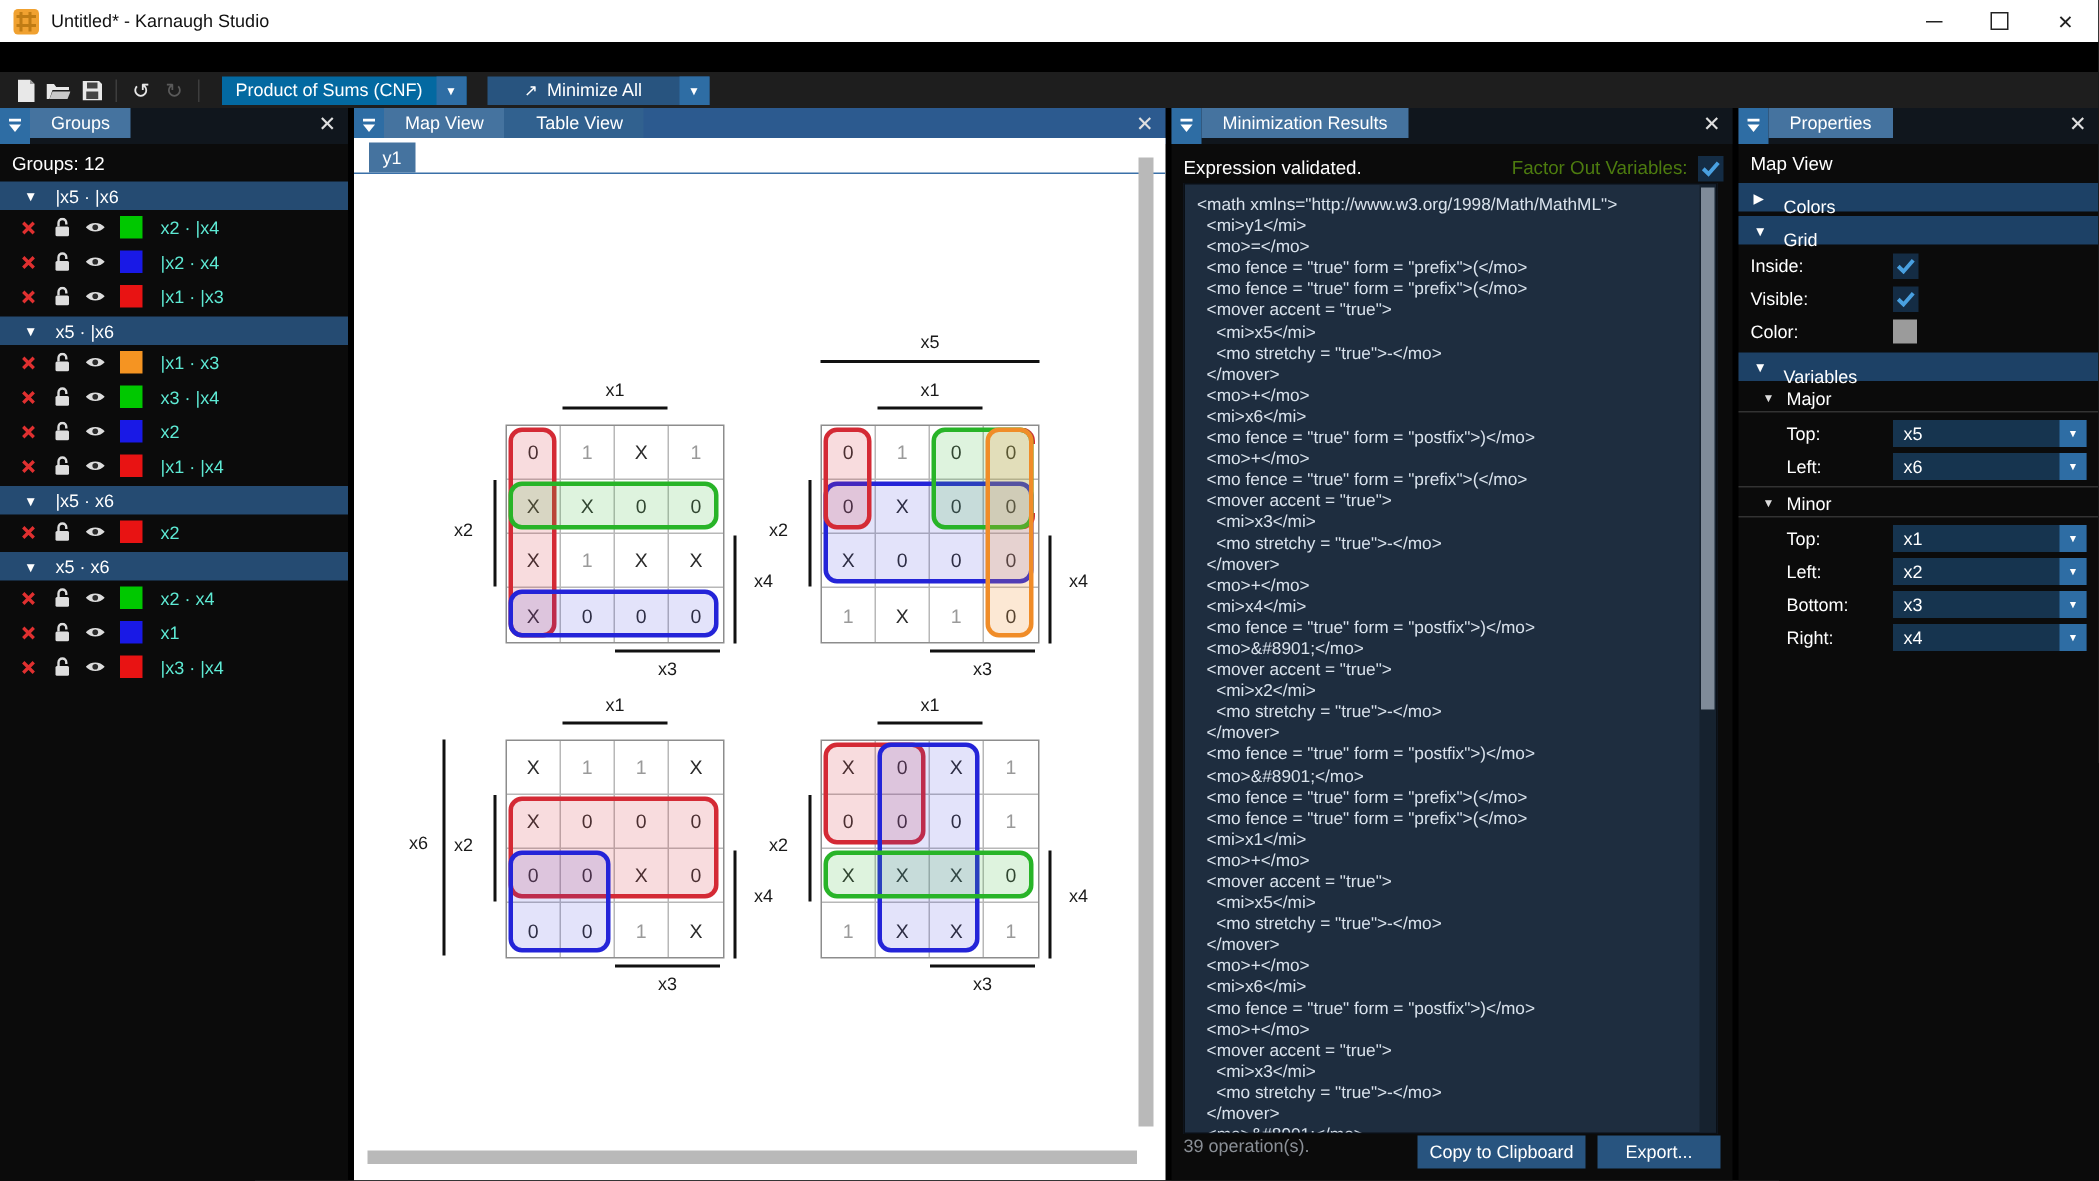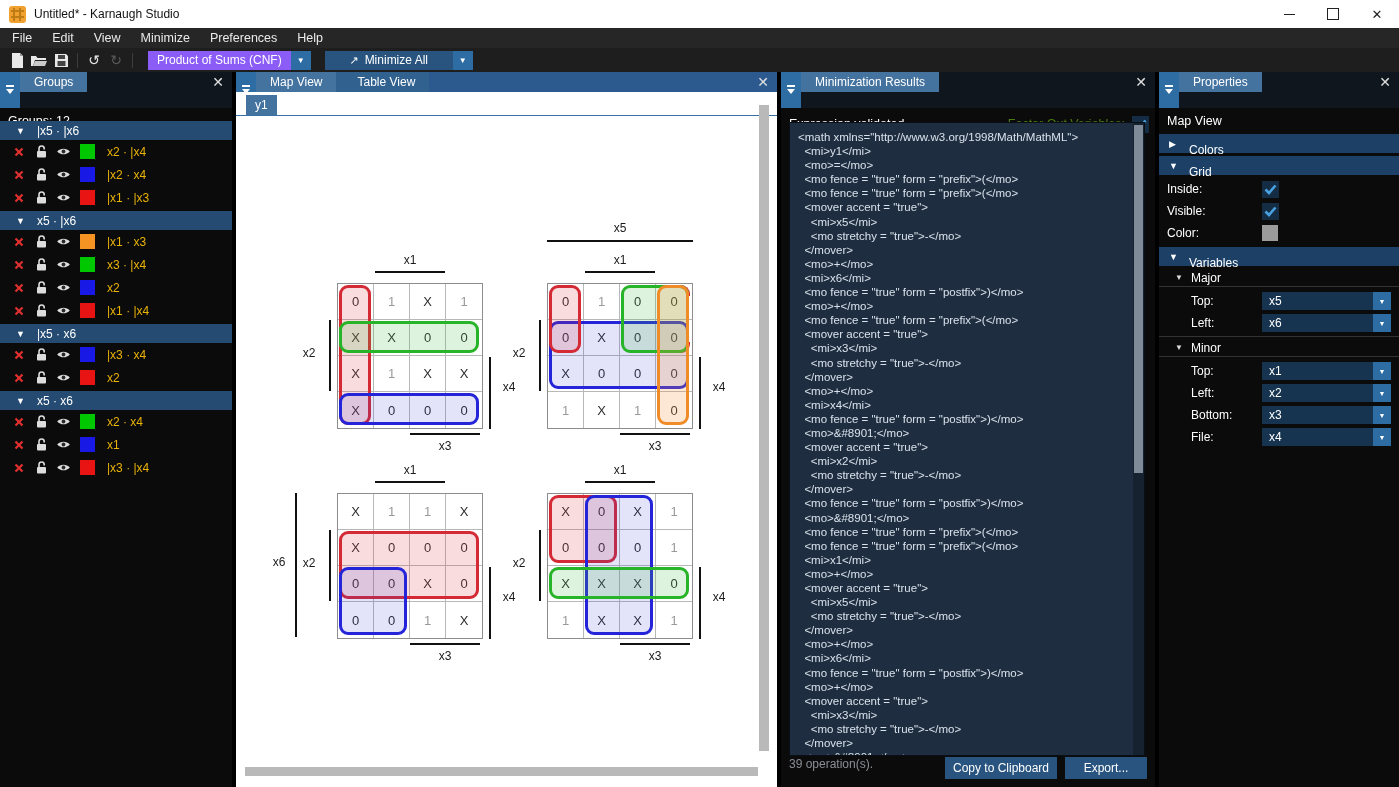--- a/index.html
+++ b/index.html
@@ -19,49 +19,49 @@
   .wb-min i{display:block;width:11px;height:1px;background:#222;}
   
   .menubar{position:absolute;left:0;top:28px;width:100%;height:20px;background:#262626;display:flex;align-items:center;padding-left:2px;box-sizing:border-box;}
   .menu-item{color:#eaeaea;font-size:12.5px;padding:0 10px;line-height:20px;}
   
   .toolbar{position:absolute;left:0;top:48px;width:100%;height:24px;background:#1e1e1e;display:flex;align-items:center;padding-left:6px;box-sizing:border-box;}
   .tbtn{width:22px;height:20px;display:flex;align-items:center;justify-content:center;}
   .tsep{width:1px;height:15px;background:#3d3d3d;margin:0 5px;}
   .tglyph{font-size:14px;color:#e8e8e8;line-height:1;}
   .tglyph.disabled{color:#5a5a5a;}
-  .dropdown-box{height:19px;display:flex;align-items:stretch;background:#8b5cf6;margin-left:10px;}
+  .dropdown-box{height:19px;display:flex;align-items:stretch;background:#0369a1;margin-left:10px;}
   .dd-value{color:#fff;font-size:12px;line-height:19px;padding:0 9px;white-space:nowrap;}
   .dd-arrow{width:20px;background:#2e6da4;display:flex;align-items:center;justify-content:center;color:#fff;font-size:8px;}
   .minall{height:19px;display:flex;align-items:stretch;background:#28547f;margin-left:14px;width:148px;}
   .minall .lab{flex:1;display:flex;align-items:center;justify-content:center;color:#fff;font-size:12px;gap:6px;}
   .minall .arrow-glyph{font-size:11px;color:#fff;}
   
   .panel{position:absolute;top:72px;bottom:0;background:#0b0b0b;}
   .p-groups{left:0;width:232px;}
   .p-map{left:236px;width:541px;}
   .p-results{left:781px;width:374px;}
   .p-props{left:1159px;width:240px;}
-  .phead{position:relative;height:36px;background:#10161d;display:flex;align-items:stretch;}
+  .phead{position:relative;height:24px;background:#10161d;display:flex;align-items:stretch;}
   .phead.blue{background:#2c5a8f;}
   .phicon{width:20px;background:#2e6da4;display:flex;align-items:center;justify-content:center;}
   .ptab{height:20px;line-height:20px;padding:0 14px;background:#27547f;color:#fff;font-size:12px;}
   .ptab.active{background:#45739f;}
   .ptab.inactive{background:#31618f;padding-left:21px;}
   .pclose{margin-left:auto;color:#e0e0e0;font-size:14px;line-height:20px;padding:0 8px;}
   
   .grp-count{height:26px;line-height:26px;color:#fff;font-size:12.5px;padding-left:8px;border-bottom:1px solid #3c3c3c;}
   .grp-list{position:absolute;left:0;right:0;top:47px;bottom:40px;overflow:hidden;}
   .grp-header{height:19px;background:#254b72;display:flex;align-items:center;margin-top:2px;}
   .grp-header .tri{color:#fff;font-size:9px;margin-left:16px;}
   .grp-header .glabel{color:#fff;font-size:12px;margin-left:12px;}
   .grp-item{height:23px;display:flex;align-items:center;padding-left:8px;}
   .islot{width:22px;display:flex;align-items:center;justify-content:center;}
   .swatch{width:15px;height:15px;margin-left:6px;}
-  .grp-item .ilabel{color:#eab308;font-size:12px;margin-left:12px;}
+  .grp-item .ilabel{color:#5eead4;font-size:12px;margin-left:12px;}
   .remove-btn{position:absolute;left:8px;right:6px;bottom:7px;height:22px;background:#28547f;color:#fff;
               font-size:12px;display:flex;align-items:center;justify-content:center;}
   
   .map-content{position:absolute;left:0;right:0;top:20px;bottom:0;background:#ffffff;overflow:hidden;}
   .ytab-strip{position:absolute;left:0;right:0;top:0;height:25px;}
   .ytab{position:absolute;left:10px;top:3px;height:20px;line-height:20px;padding:0 9px;background:#45739f;color:#fff;font-size:12px;}
   .yline{position:absolute;left:0;right:0;top:23px;height:1px;background:#3a70a8;}
   .kmap{position:absolute;width:146px;height:146px;}
   .kgrid{position:absolute;left:0;top:0;width:144px;height:144px;border:1px solid #8d8d8d;background:#fff;
          display:grid;grid-template-columns:repeat(4,36px);grid-template-rows:repeat(4,36px);}
@@ -119,28 +119,20 @@
       <div class="winbtn wb-min">
           <i></i>
         </div>
       <div class="winbtn wb-max">
           <i></i>
         </div>
       <div class="winbtn">✕</div>
     </div>
   </div>
 
-  <div class="menubar">
-      <span class="menu-item">File</span>
-      <span class="menu-item">Edit</span>
-      <span class="menu-item">View</span>
-      <span class="menu-item">Minimize</span>
-      <span class="menu-item">Preferences</span>
-      <span class="menu-item">Help</span>
-    </div>
 
   <div class="toolbar">
     <div class="tbtn">
       <svg width="13" height="15" viewBox="0 0 13 15">
           <path d="M1 0 h8 l3 3 v12 h-11 z" fill="#e8e8e8"></path>
           <path d="M9 0 l3 3 h-3 z" fill="#9a9a9a"></path>
         </svg>
     </div>
     <div class="tbtn">
       <svg width="16" height="13" viewBox="0 0 16 13">
@@ -340,41 +332,20 @@
               <path d="M1 5 C4.5 0.8 11.5 0.8 15 5 C11.5 9.2 4.5 9.2 1 5 Z" fill="#ddd"></path>
               <circle cx="8" cy="5" r="2.1" fill="#2a2a2a"></circle>
             </svg>
           </div>
           <div class="swatch" style="background: rgb(232, 19, 19);"></div>
           <span class="ilabel">|x1 · |x4</span>
         </div>
         <div class="grp-header">
           <span class="tri">▼</span>
           <span class="glabel">|x5 · x6</span>
-        </div>
-        <div class="grp-item">
-          <div class="islot">
-            <svg width="10" height="10" viewBox="0 0 10 10">
-              <path d="M1.5 1.5 L8.5 8.5 M8.5 1.5 L1.5 8.5" stroke="#e03030" stroke-width="2.2"></path>
-            </svg>
-          </div>
-          <div class="islot">
-            <svg width="11" height="13" viewBox="0 0 11 13">
-              <rect x="1" y="6" width="9" height="6.5" rx="1" fill="#ddd"></rect>
-              <path d="M3 6 V3.6 a2.6 2.6 0 0 1 5.2 0 V4.6" stroke="#ddd" stroke-width="1.6" fill="none"></path>
-            </svg>
-          </div>
-          <div class="islot">
-            <svg width="15" height="9" viewBox="0 0 16 10">
-              <path d="M1 5 C4.5 0.8 11.5 0.8 15 5 C11.5 9.2 4.5 9.2 1 5 Z" fill="#ddd"></path>
-              <circle cx="8" cy="5" r="2.1" fill="#2a2a2a"></circle>
-            </svg>
-          </div>
-          <div class="swatch" style="background: rgb(25, 25, 230);"></div>
-          <span class="ilabel">|x3 · x4</span>
         </div>
         <div class="grp-item">
           <div class="islot">
             <svg width="10" height="10" viewBox="0 0 10 10">
               <path d="M1.5 1.5 L8.5 8.5 M8.5 1.5 L1.5 8.5" stroke="#e03030" stroke-width="2.2"></path>
             </svg>
           </div>
           <div class="islot">
             <svg width="11" height="13" viewBox="0 0 11 13">
               <rect x="1" y="6" width="9" height="6.5" rx="1" fill="#ddd"></rect>
@@ -778,21 +749,21 @@
           </div>
         </div>
         <div class="prow">
           <span class="plabel indent">Bottom:</span>
           <div class="pdrop">
             <span class="dd-value">x3</span>
             <span class="dd-arrow">▼</span>
           </div>
         </div>
         <div class="prow">
-          <span class="plabel indent">File:</span>
+          <span class="plabel indent">Right:</span>
           <div class="pdrop">
             <span class="dd-value">x4</span>
             <span class="dd-arrow">▼</span>
           </div>
         </div>
       </div>
   </div>
 
 </div>
 

